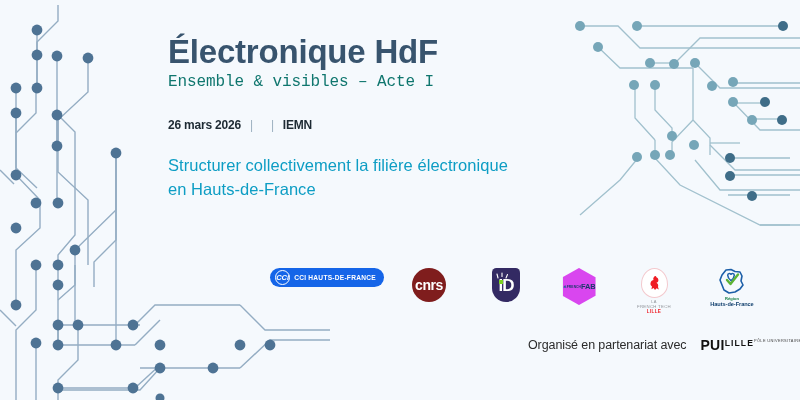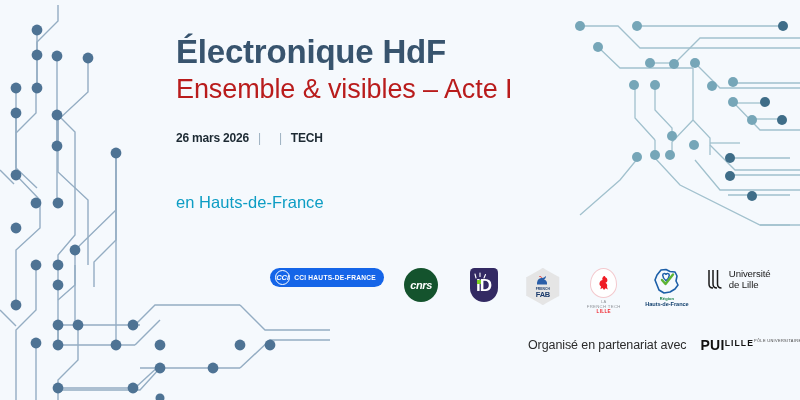--- a/index.html
+++ b/index.html
@@ -9,28 +9,28 @@
     background:#f5f9fd;
     font-family:"Liberation Sans","DejaVu Sans",sans-serif;
     position:relative;
   }
   #banner{position:relative;width:800px;height:400px;overflow:hidden;background:#f5f9fd;}
 
   
   .circuit{position:absolute;top:0;left:0;width:800px;height:400px;pointer-events:none;}
 
   
-  .content{position:absolute;left:168px;top:34px;width:470px;margin-left:8px;}
+  .content{position:absolute;left:168px;top:34px;width:470px;}
   .title{
     font-size:33px;font-weight:bold;color:#38546e;
     letter-spacing:-0.2px;line-height:1.12;margin:0 0 2px 0;
   }
   .subtitle{
-    font-size:27px;font-weight:normal;color:#b91c1c;
-    line-height:1.2;margin:0 0 26px 0;letter-spacing:-0.1px;
+    font-size:16px;font-weight:normal;color:#0f766e;
+    line-height:1.2;margin:0 0 26px 0;letter-spacing:-0.1px;font-family:Liberation Mono, monospace;
   }
   .meta{
     font-size:12px;font-weight:bold;color:#1d2a33;
     margin:0 0 22px 0;letter-spacing:-0.2px;display:flex;align-items:center;
   }
   .meta .sep{color:#9bb0c0;font-weight:normal;margin:0 9px;}
   .tagline{
     font-size:16.5px;color:#0d9dc4;line-height:1.45;margin:0;letter-spacing:0.05px;
   }
 
@@ -46,38 +46,38 @@
     display:flex;align-items:center;padding:0 8px 0 5px;gap:4px;
   }
   .cci-mark{
     width:13px;height:13px;border-radius:50%;border:1.3px solid #fff;
     display:flex;align-items:center;justify-content:center;
     font-size:7.5px;color:#fff;font-weight:bold;font-style:italic;
   }
   .cci-text{color:#fff;font-size:6.6px;font-weight:bold;letter-spacing:0.25px;white-space:nowrap;}
 
   .cnrs{
-    width:34px;height:34px;border-radius:50%;background:#14532d;
+    width:34px;height:34px;border-radius:50%;background:#7f1d1d;
     display:flex;align-items:center;justify-content:center;
-    color:#fff;font-size:11px;font-weight:bold;letter-spacing:-0.4px;font-style:italic;
+    color:#fff;font-size:14px;font-weight:bold;letter-spacing:-0.4px;
   }
 
   .id-shield{
     width:28px;height:34px;background:#332a63;
     border-radius:5px 5px 16px 16px;position:relative;
     display:flex;align-items:center;justify-content:center;
   }
   .id-glyph{color:#fff;font-size:17px;font-weight:bold;line-height:1;letter-spacing:-1px;}
   .id-dot{position:absolute;left:7px;top:12px;width:4px;height:4px;background:#7dd321;}
   .id-rays{position:absolute;left:4px;top:4px;width:14px;height:8px;}
 
   .hexlogo{
-    width:33px;height:37px;background:#e5e5e5;
+    width:33px;height:37px;background:#d946ef;
     clip-path:polygon(50% 0%,100% 25%,100% 75%,50% 100%,0% 75%,0% 25%);
-    display:flex;flex-direction:column;align-items:center;justify-content:center;
+    display:flex;flex-direction:row;align-items:center;justify-content:center;
     box-shadow:0 0 0 1px #e3e8ee;
   }
   .ff-bird{width:15px;height:11px;}
   .ff-t1{font-size:3.3px;color:#1a3a6b;font-weight:bold;letter-spacing:0.1px;margin-top:0.5px;}
   .ff-t2{font-size:7.5px;color:#1a3a6b;font-weight:bold;letter-spacing:-0.2px;line-height:1;}
 
   .ftech{display:flex;flex-direction:column;align-items:center;}
   .ftech-pin{
     width:25px;height:28px;border:1px solid #f3c9ce;
     border-radius:50% 50% 50% 50%/55% 55% 45% 45%;
@@ -236,24 +236,24 @@
     </g>
   </svg>
 
   <div class="content">
     <h1 class="title">Électronique HdF</h1>
     <h2 class="subtitle">Ensemble &amp; visibles – Acte I</h2>
     <div class="meta">
       <span>26 mars 2026</span>
       <span class="sep">|</span>
       <span class="sep">|</span>
-      <span>TECH</span>
+      <span>IEMN</span>
     </div>
     <p class="tagline">
-      <br>
+      <span>Structurer collectivement la filière électronique</span><br>
       <span>en Hauts-de-France</span>
     </p>
   </div>
 
   <div class="logo-row">
 
     <div class="logo" style="width:110px">
       <div class="cci-pill">
         <div class="cci-mark">CCi</div>
         <div class="cci-text">CCI HAUTS-DE-FRANCE</div>
@@ -313,35 +313,20 @@
                    L12 25 L7 22 L5 17 L3 12 L5 7 Z" fill="none" stroke="#1c5fa8" stroke-width="1.6" stroke-linejoin="round"></path>
           <path d="M14 7 C14 4.8 17.3 4.8 17.3 7.3 C17.3 9.8 14 12.8 14 12.8
                    C14 12.8 10.7 9.8 10.7 7.3 C10.7 4.8 14 4.8 14 7 Z" fill="none" stroke="#1c5fa8" stroke-width="1.5"></path>
           <path d="M10 12 L13.5 16 L21 6.5" fill="none" stroke="#5cb335" stroke-width="2.4" stroke-linecap="round" stroke-linejoin="round"></path>
         </svg>
         <div class="hdf-t1">Région</div>
         <div class="hdf-t2">Hauts-de-France</div>
       </div>
     </div>
 
-    <div class="logo" style="width:86px">
-      <div class="udl">
-        <svg width="17" height="22" viewBox="0 0 17 22">
-          <g fill="none" stroke="#1a1a1a" stroke-width="1.5">
-            <path d="M2 2 L2 16 C2 19 4 20 6 20"></path>
-            <path d="M6 2 L6 16 C6 19 8 20 10 20"></path>
-            <path d="M10.5 2 L10.5 16 C10.5 19 12.5 20 14.5 20"></path>
-          </g>
-        </svg>
-        <div class="udl-text">
-          <div>Université</div>
-          <div>de Lille</div>
-        </div>
-      </div>
-    </div>
 
   </div>
 
   <div class="partner">
     <div class="partner-label">Organisé en partenariat avec</div>
     <div class="pui">
       <div class="pui-1">PUI</div>
       <div class="pui-2">LILLE</div>
       <div class="pui-3">PÔLE UNIVERSITAIRE</div>
       <div class="pui-3">D'INNOVATION</div>

